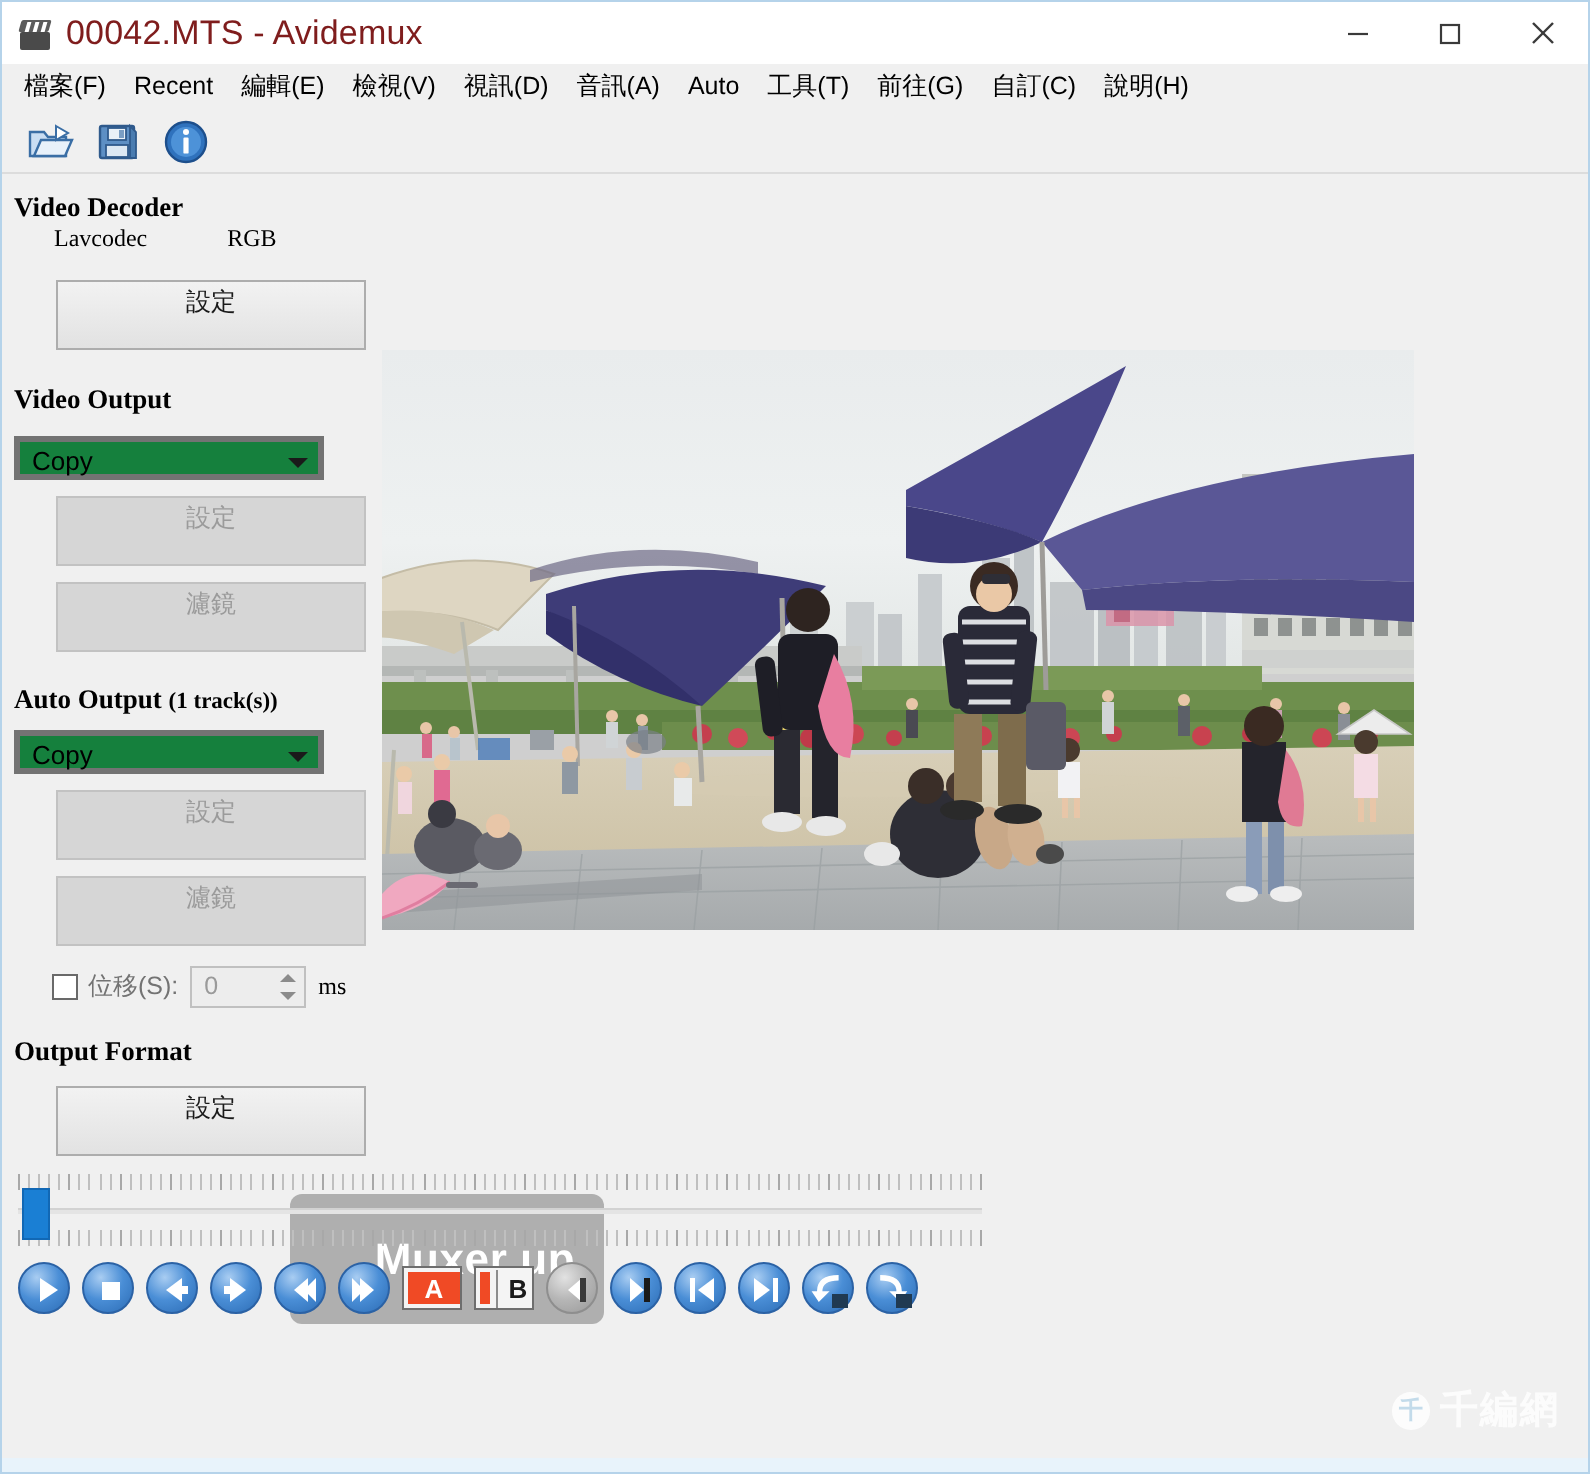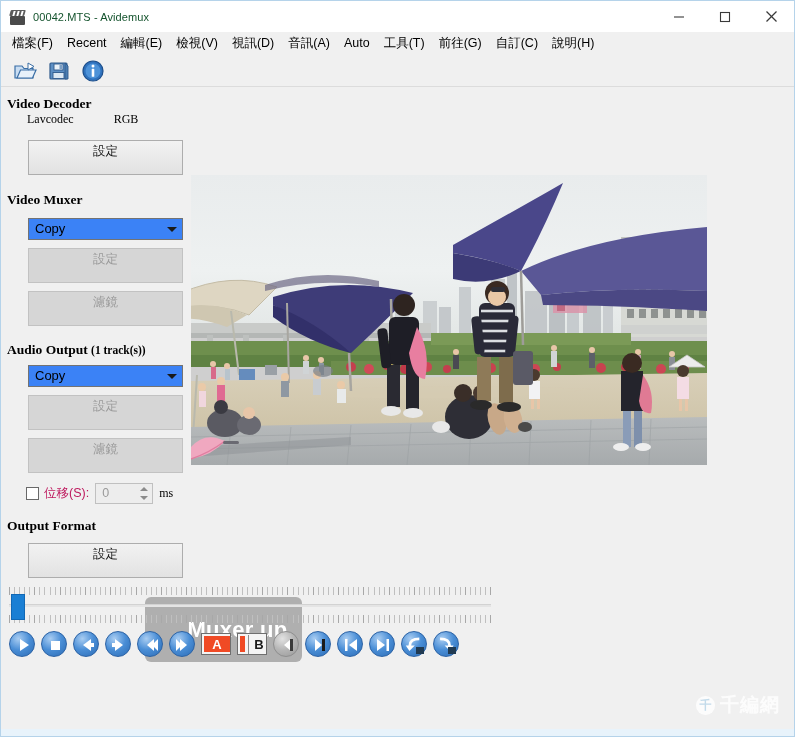--- a/index.html
+++ b/index.html
@@ -44,21 +44,21 @@
     width: 15px; height: 6px;
     background: #5c5c5c;
     transform: skewX(-16deg);
     border-radius: 1px;
   }
   #title-icon .clap-stripe {
     position: absolute; top: 2px; width: 2px; height: 5px;
     background: #ffffff; transform: skewX(-16deg);
   }
   #title-text {
-    font-size: 11px; color: #14532d;
+    font-size: 17px; color: #7f1d1d;
     letter-spacing: 0.1px;
     white-space: nowrap;
   }
   #window-controls {
     position: absolute; right: 0; top: 0;
     height: 31px; display: flex;
   }
   .win-btn {
     width: 46px; height: 31px;
     display: flex; align-items: center; justify-content: center;
@@ -134,23 +134,22 @@
     padding: 0;
   }
   .gbtn.disabled {
     background: #d6d6d6;
     border: 1px solid #c2c2c2;
     color: #9b9b9b;
   }
   .combo {
     position: relative;
     width: 155px; height: 22px;
-    margin-left: 21px;
-    background: #3b82f6;
-    border: 1px solid #737373;
+    background: #15803d;
+    border: 3px solid #737373;
     cursor: default;
   }
   .combo .combo-label {
     position: absolute; left: 6px; top: 2px;
     font-size: 13px; color: #000;
     font-family: "Liberation Sans", sans-serif;
   }
   .combo .combo-arrow {
     position: absolute; right: 0; top: 0;
     width: 20px; height: 20px;
@@ -174,21 +173,21 @@
   }
   .cbox {
     width: 13px; height: 13px;
     border: 1px solid #696969;
     background: #fff;
     display: inline-block;
     flex: none;
   }
   .shift-label {
     font-family: "Liberation Sans", sans-serif;
-    font-size: 12.5px; color: #be185d;
+    font-size: 12.5px; color: #737373;
     margin-left: 5px; white-space: nowrap;
   }
   .spin {
     position: relative;
     width: 58px; height: 21px;
     margin-left: 6px;
     background: #ededed;
     border: 1px solid #c0c0c0;
   }
   .spin .spin-val {
@@ -420,32 +419,32 @@
 
     <div id="left-panel">
 
       <div style="margin-top:9px;" class="section-head">Video Decoder</div>
       <div class="codec-row" style="">
         <span>Lavcodec</span>
         <span class="c2">RGB</span>
       </div>
       <div class="gbtn" style="margin-top:13px;">設定</div>
 
-      <div style="margin-top:17px;" class="section-head">Video Muxer</div>
+      <div style="margin-top:17px;" class="section-head">Video Output</div>
       <div class="combo" style="margin-top:10px;">
         <div class="combo-label">Copy</div>
         <div class="combo-arrow">
             <div class="arrow-down"></div>
           </div>
       </div>
       <div class="gbtn disabled" style="margin-top:8px;">設定</div>
       <div class="gbtn disabled" style="margin-top:8px;">濾鏡</div>
 
       <div style="margin-top:16px;" class="section-head">
-        <span>Audio Output</span>
+        <span>Auto Output</span>
         <span class="sub">(1 track(s))</span>
       </div>
       <div class="combo" style="margin-top:7px;">
         <div class="combo-label">Copy</div>
         <div class="combo-arrow">
             <div class="arrow-down"></div>
           </div>
       </div>
       <div class="gbtn disabled" style="margin-top:8px;">設定</div>
       <div class="gbtn disabled" style="margin-top:8px;">濾鏡</div>

